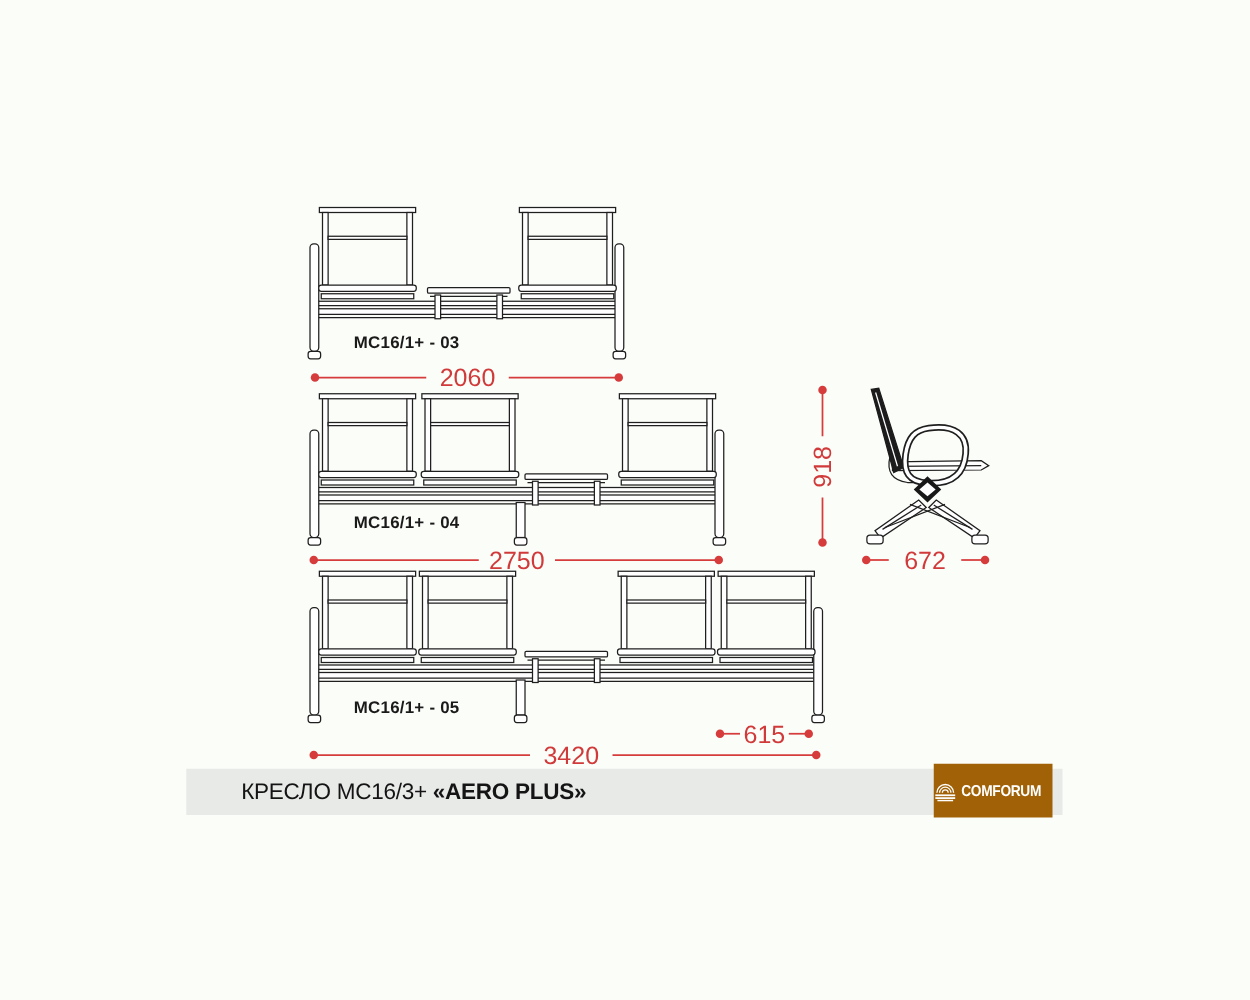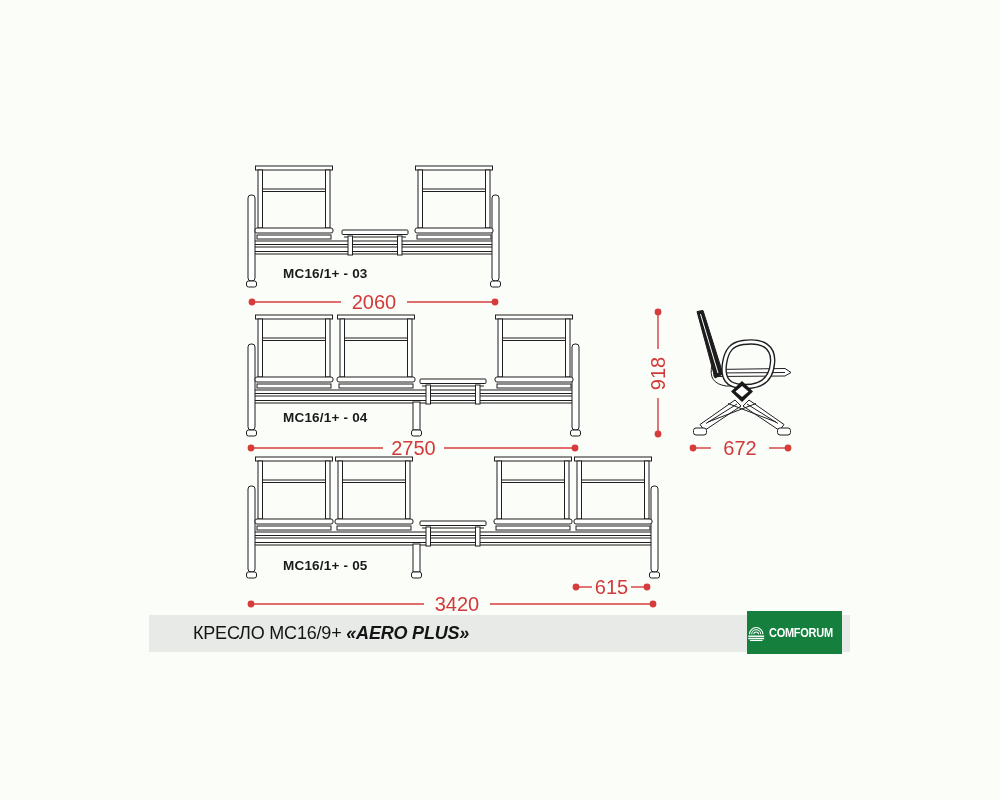--- a/index.html
+++ b/index.html
@@ -25,24 +25,24 @@
   .dimdot{fill:#d63c3c;stroke:none;}
   
   .footer-bar{
     position:absolute;left:149px;top:603px;width:701px;height:37px;
     background:#e8eae8;
   }
   .footer-title{
     position:absolute;left:193px;top:603px;height:37px;line-height:37px;
     font-size:18px;color:#141414;letter-spacing:-0.2px;white-space:nowrap;
   }
-  .footer-title b{font-weight:bold;font-style:italic;}
+  .footer-title b{font-weight:bold;}
   .logo{
     position:absolute;left:747px;top:599px;width:95px;height:43px;
-    background:#15803d;display:flex;align-items:center;justify-content:center;gap:4px;text-align:right;
+    background:#a16207;display:flex;align-items:center;justify-content:center;gap:4px;text-align:right;
   }
   .logo-text{
     color:#ffffff;font-weight:bold;font-size:12.5px;letter-spacing:-0.3px;
     transform:scaleX(.88);transform-origin:left center;white-space:nowrap;
   }
 </style>
 </head>
 <body>
 
 <div id="canvas">
@@ -182,21 +182,21 @@
       <line class="dimln" x1="769" y1="436" x2="788" y2="436"></line>
       <circle class="dimdot" cx="693" cy="436" r="3.4"></circle>
       <circle class="dimdot" cx="788" cy="436" r="3.4"></circle>
       <text class="dimtxt" x="740" y="443">672</text>
     </g>
   </svg>
 
   
   <div class="footer-bar"></div>
   <div class="footer-title">
-    <span>КРЕСЛО МС16/9+ </span><b>«AERO PLUS»</b>
+    <span>КРЕСЛО МС16/3+ </span><b>«AERO PLUS»</b>
   </div>
   <div class="logo">
     <svg width="22" height="20" viewBox="0 0 22 20">
       <path d="M3,11.5 A8,8 0 0 1 19,11.5" fill="none" stroke="#ffffff" stroke-width="1.3"></path>
       <path d="M5.6,11.5 A5.4,5.4 0 0 1 16.4,11.5" fill="none" stroke="#ffffff" stroke-width="1.2"></path>
       <path d="M8.2,11.5 A2.8,2.8 0 0 1 13.8,11.5" fill="none" stroke="#ffffff" stroke-width="1.2"></path>
       <rect x="1.5" y="13" width="19" height="1.7" fill="#ffffff"></rect>
       <rect x="1.5" y="15.7" width="19" height="1.7" fill="#ffffff"></rect>
       <rect x="3.5" y="18.2" width="15" height="1.4" fill="#ffffff"></rect>
     </svg>

